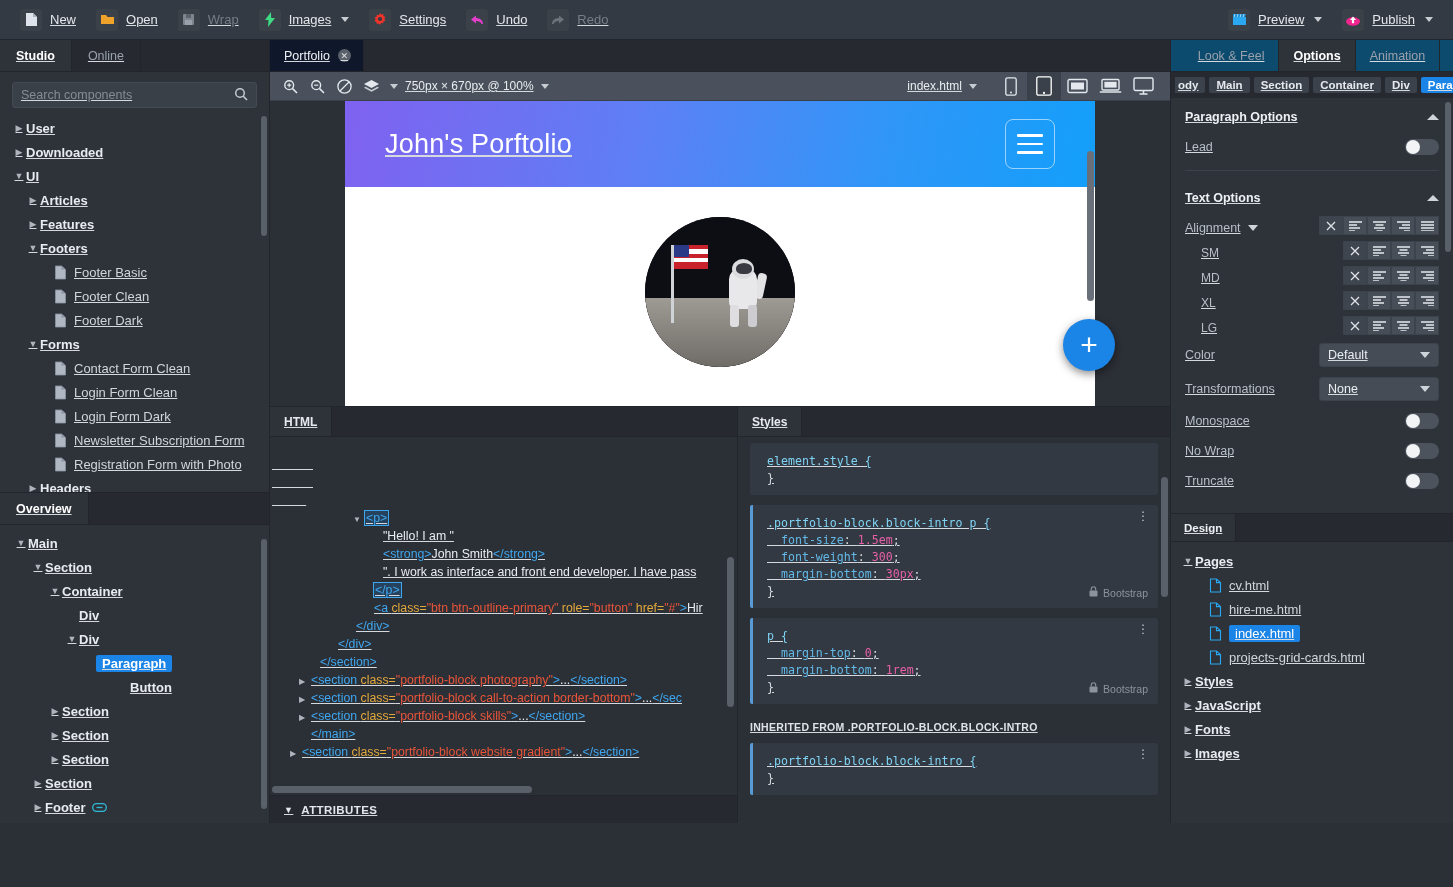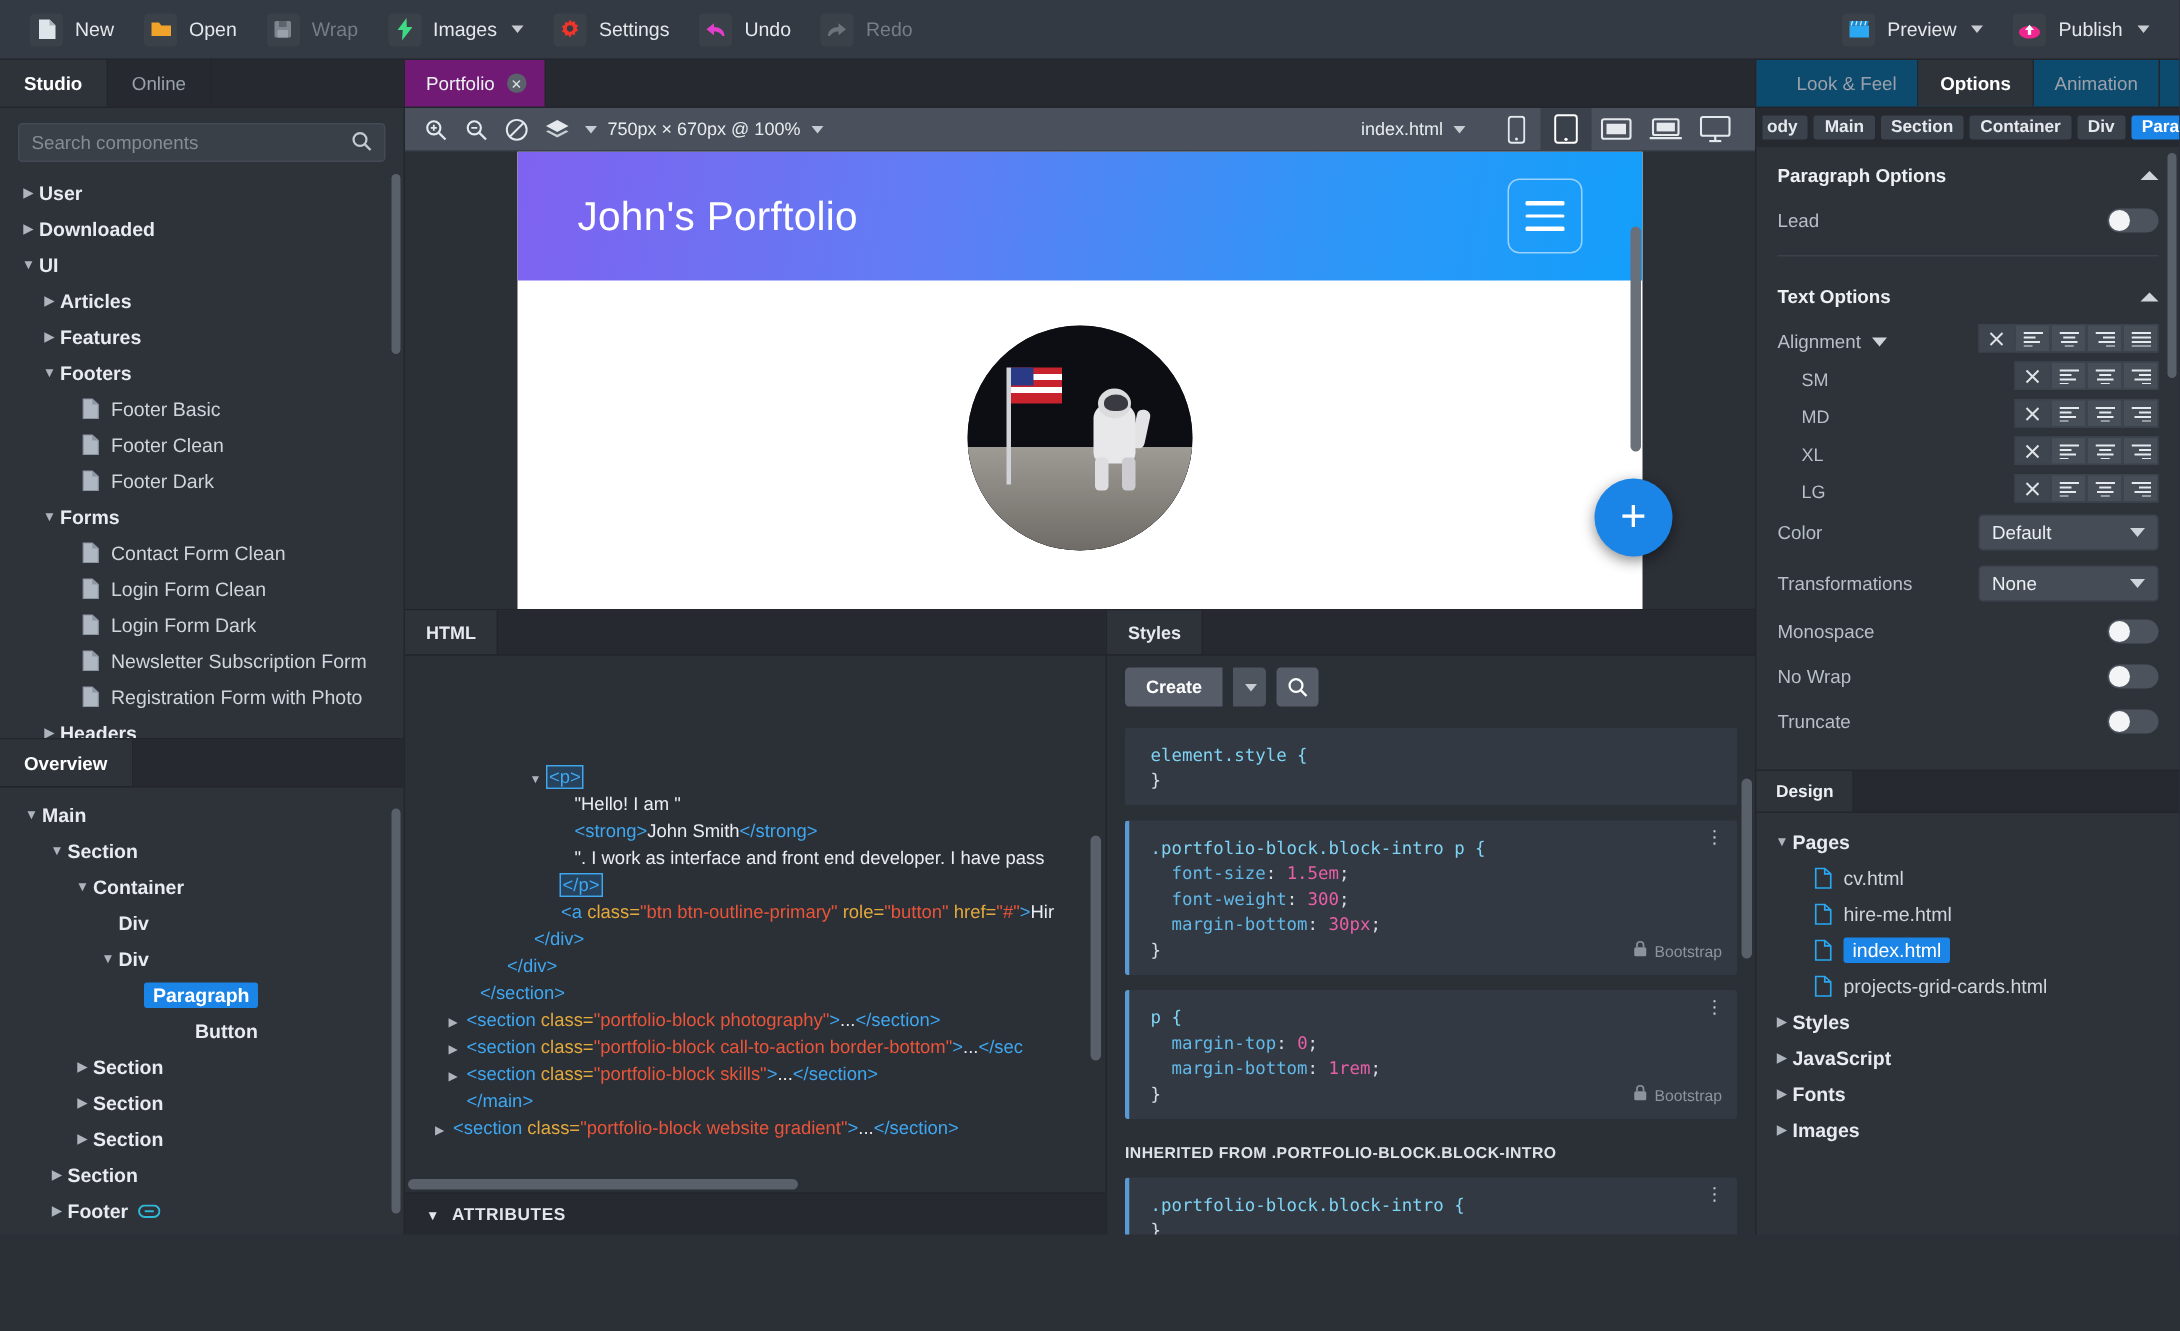--- a/index.html
+++ b/index.html
@@ -3,21 +3,21 @@
 <meta charset="utf-8">
 <style>
   * { box-sizing: border-box; margin:0; padding:0; }
   html,body {
     width:1453px; height:887px; overflow:hidden;
     background:#2b2f36;
     font-family:"Liberation Sans", sans-serif;
     font-size:13px; color:#d5d9de;
     -webkit-font-smoothing:antialiased;
   }
-  .app { width:1453px; height:823px; display:flex; flex-direction:column; }
+  .app { width:1453px; height:823px; display:flex; flex-direction:column;text-decoration:underline; }
 
   
   .toolbar {
     height:40px; background:#343a43; display:flex; align-items:center;
     padding:0 10px; flex:0 0 40px; border-bottom:1px solid #22262c;
   }
   .tb-btn {
     display:flex; align-items:center; gap:8px; padding:5px 10px;
     border-radius:3px; cursor:pointer; color:#e4e7eb; font-size:13px;
     white-space:nowrap;
@@ -61,21 +61,21 @@
   }
   .panel-split { height:1px; background:#22262c; }
   .overview-hdr { height:32px; background:#262a30; display:flex; border-bottom:1px solid #22262c; flex:0 0 32px;}
   .overview-tree { height:298px; overflow:hidden; position:relative; padding-top:6px;}
   .sel-pill { background:#1b84e7; color:#fff; border-radius:2px; padding:1px 6px; font-weight:bold; }
   .linkico { margin-left:7px; color:#2fb8d8; }
 
   
   .center { flex:1; display:flex; flex-direction:column; min-width:0; background:#2b2f36;}
   .ctabbar { height:32px; background:#262a30; display:flex; flex:0 0 32px; border-bottom:1px solid #22262c;}
-  .ctab { padding:0 12px 0 14px; display:flex; align-items:center; gap:8px; background:#701a75; color:#eef1f4; font-size:12.5px; cursor:pointer; border-right:1px solid #22262c;}
+  .ctab { padding:0 12px 0 14px; display:flex; align-items:center; gap:8px; background:#0f172a; color:#eef1f4; font-size:12.5px; cursor:pointer; border-right:1px solid #22262c;}
   .xbtn { width:13px;height:13px;border-radius:50%;background:#5a616b;color:#dfe3e8;font-size:9px;display:flex;align-items:center;justify-content:center; }
   .canvas-tb {
     height:29px; flex:0 0 29px; background:#4a515c; display:flex; align-items:center;
     padding:0 10px; gap:7px; border-bottom:1px solid #3a4049; color:#e7eaee;
   }
   .ctb-ico { width:20px;height:20px;display:flex;align-items:center;justify-content:center;cursor:pointer;border-radius:2px;}
   .zoomlbl { font-size:12px; color:#e9ecef; display:flex;align-items:center;gap:5px;cursor:pointer;}
   .dev-grp { display:flex; align-items:center; }
   .dev-btn { width:33px;height:29px;display:flex;align-items:center;justify-content:center;cursor:pointer; }
   .dev-btn.active { background:#3b414a; }
@@ -601,32 +601,20 @@
             <span>ATTRIBUTES</span>
           </div>
         </div>
 
         <div class="codepane pane-styles">
           <div class="pane-tabs">
             <div class="pane-tab">
                 <span>Styles</span>
               </div>
           </div>
-          <div class="createrow">
-            <span class="createbtn">Create</span>
-            <span class="createcar">
-                <span class="caret-d"></span>
-              </span>
-            <span class="srchbtn">
-                <svg width="14" height="14" viewBox="0 0 14 14">
-                  <circle cx="6" cy="6" r="4.3" fill="none" stroke="#fff" stroke-width="1.5"></circle>
-                  <path d="M9.3 9.3L13 13" stroke="#fff" stroke-width="1.6"></path>
-                </svg>
-              </span>
-          </div>
           <div class="stylesbody" id="styles-body">
             <div class="vscroll" style="top:40px;height:120px;right:2px;"></div>
           <div class="rule nobar"><span class="sel-css">element.style {</span><br><span class="brace">}</span></div>
               <div class="rule"><span class="sel-css">.portfolio-block.block-intro p {</span><br>&nbsp;&nbsp;<span class="prop">font-size</span><span class="brace">: </span><span class="val">1.5em</span><span class="brace">;</span><br>&nbsp;&nbsp;<span class="prop">font-weight</span><span class="brace">: </span><span class="val">300</span><span class="brace">;</span><br>&nbsp;&nbsp;<span class="prop">margin-bottom</span><span class="brace">: </span><span class="val">30px</span><span class="brace">;</span><br><span class="brace">}</span><span class="kebab">⋮</span><span class="bslabel">
                   <span><svg width="9" height="11" viewBox="0 0 9 11">
                       <rect x="0.5" y="4.5" width="8" height="6" rx="1" fill="#8c939d"></rect>
                       <path d="M2.3 4.5V3a2.2 2.2 0 014.4 0v1.5" fill="none" stroke="#8c939d" stroke-width="1.1"></path>
                     </svg></span>
                   <span>Bootstrap</span>
                 </span></div>

